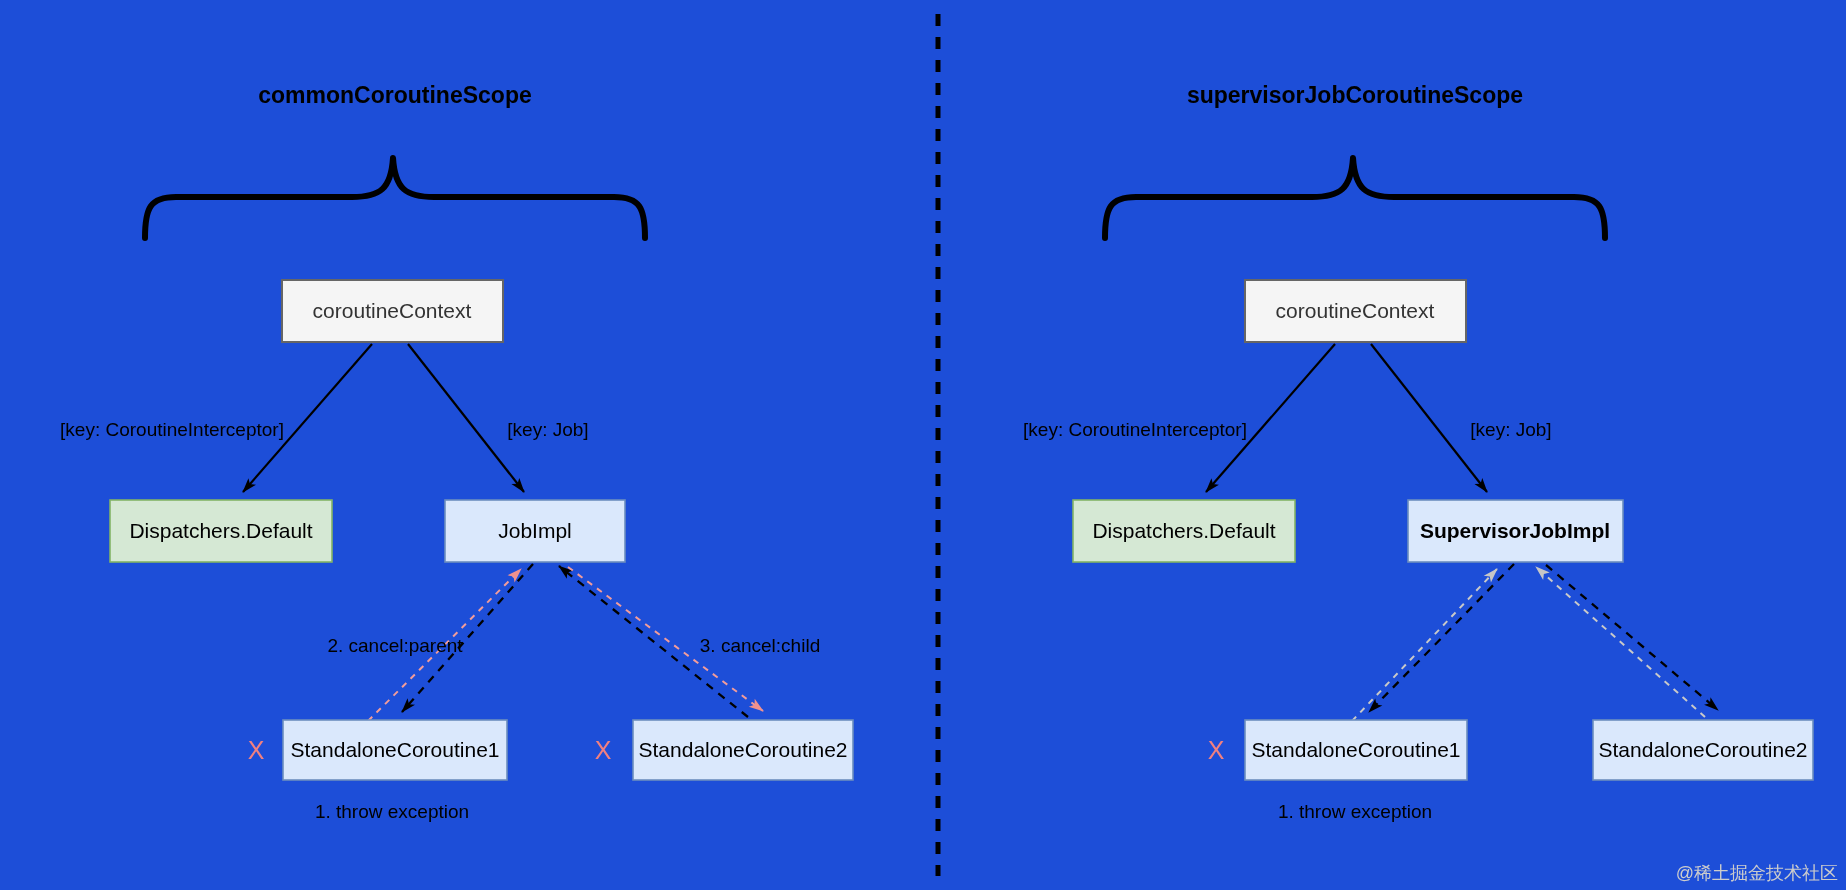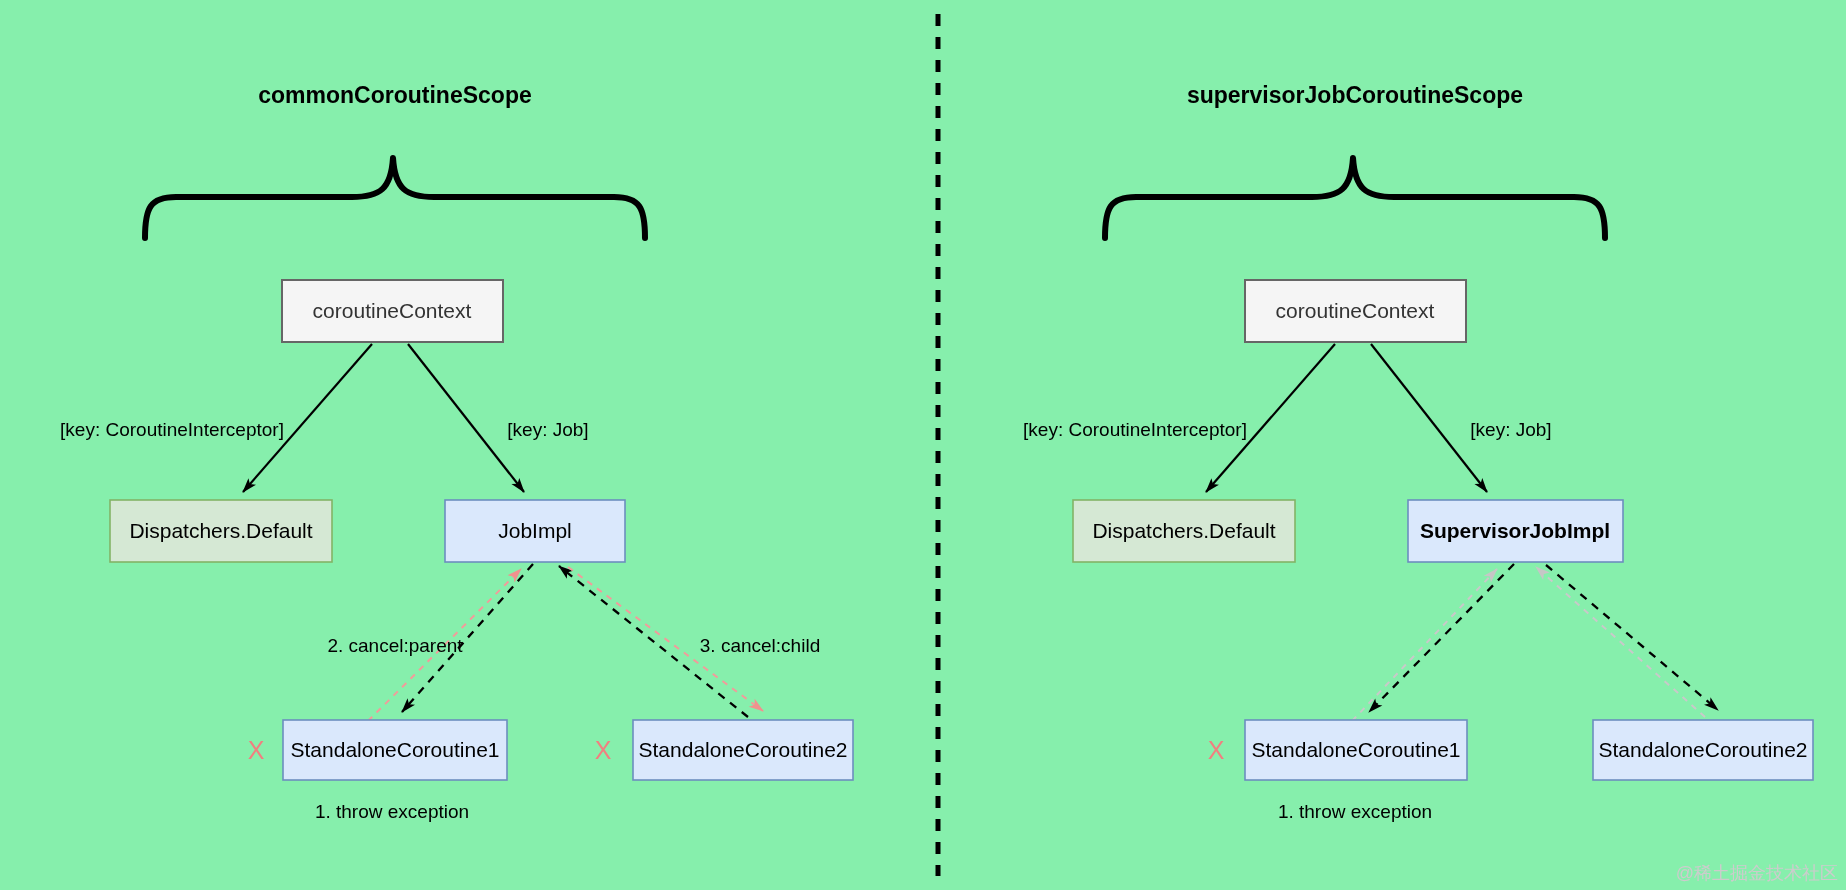--- a/index.html
+++ b/index.html
@@ -1,16 +1,16 @@
 <!DOCTYPE html>
 <html><head>
 <meta charset="utf-8">
 <style>
   html,body{margin:0;padding:0;background:#ffffff;}
-  .canvas{position:relative;width:1846px;height:890px;background:#86efac;overflow:hidden;
+  .canvas{position:relative;width:1846px;height:890px;background:#1d4ed8;overflow:hidden;
           font-family:"Liberation Sans", sans-serif;}
   svg{display:block}
   text{font-family:"Liberation Sans", sans-serif;}
   .title-text{font-size:23px;font-weight:bold;fill:#000;}
   .box-text{font-size:21px;fill:#000;}
   .box-text-bold{font-size:21px;font-weight:bold;fill:#000;}
   .ctx-text{font-size:21px;fill:#333333;}
   .edge-label{font-size:19px;fill:#000;}
   .step-label{font-size:19px;fill:#000;}
   .fail-x{font-size:25px;fill:#f08080;}

